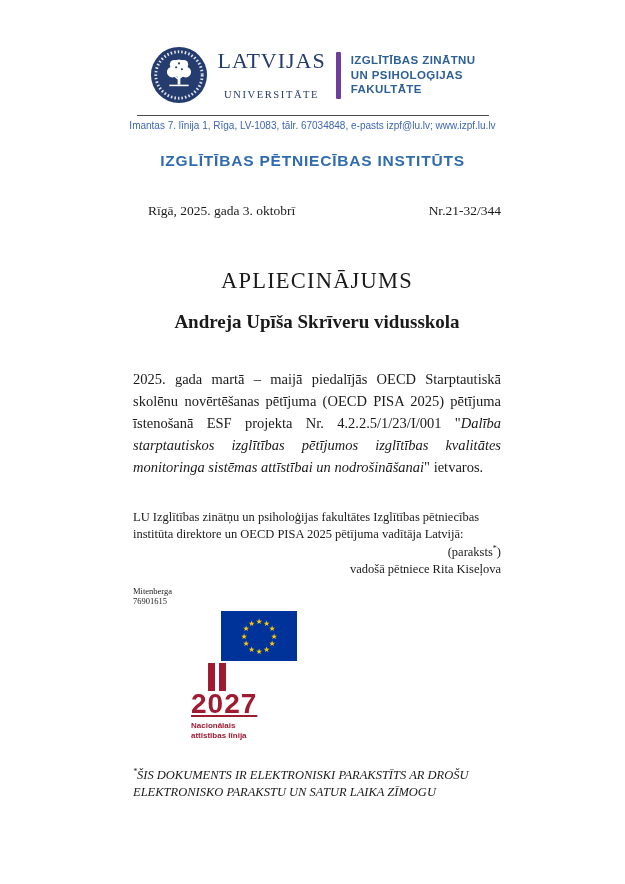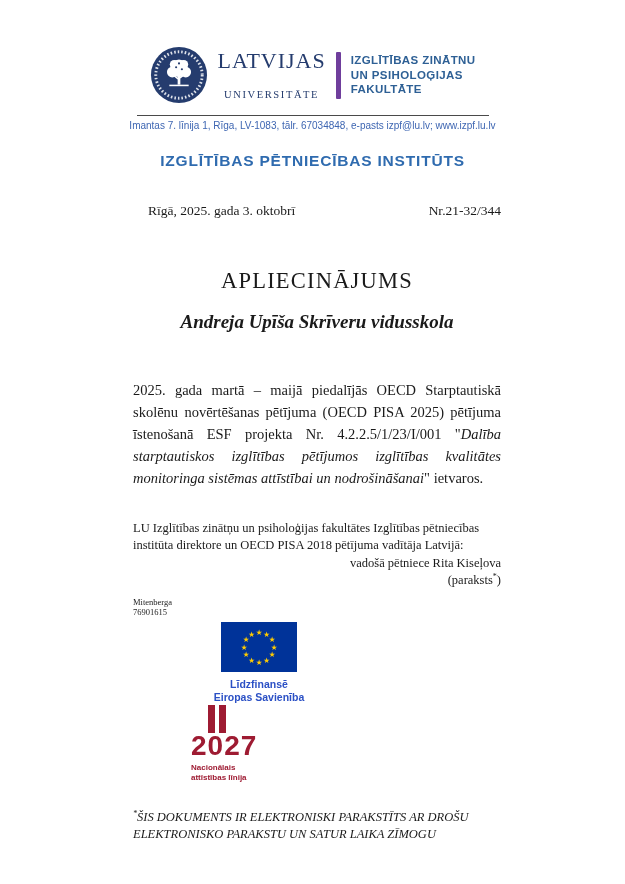--- a/index.html
+++ b/index.html
@@ -28,39 +28,39 @@
   .institute {
     margin-top:21px; text-align:center;
     font-family:"Liberation Sans", sans-serif; font-weight:bold;
     font-size:15.5px; letter-spacing:0.8px; color:#2f6baf;
   }
   
   .content { padding:0 76px 0 85px; }
   .meta-row { margin-top:33px; display:flex; justify-content:space-between; font-size:13.5px; }
   .meta-row .place { padding-left:15px; }
   .doc-title { margin-top:49px; text-align:center; font-weight:normal; font-size:22.5px; letter-spacing:1.2px; }
-  .recipient { margin-top:17px; text-align:center; font-weight:bold; font-style:italic; font-size:19px; }
-  .body-par { margin-top:46px; font-size:14.5px; line-height:22px; text-align:justify; }
+  .recipient { margin-top:17px; text-align:center; font-weight:bold; font-size:19px; }
+  .body-par { margin-top:35px; font-size:14.5px; line-height:22px; text-align:justify; }
   .it { font-style:italic; }
   .sig-intro { margin-top:31px; font-size:12.5px; line-height:16.5px; text-align:left; }
   .sig-right { margin-top:2px; text-align:right; font-size:12.5px; line-height:16.5px; }
   sup { font-size:8px; vertical-align:super; line-height:0; }
   
   .logos-row { margin-top:9px; display:flex; align-items:flex-start;flex-direction:column; }
   .stamp { font-size:8.5px; line-height:10px; color:#222; width:82px; }
   .eu-block { margin-left:78px; text-align:center; width:96px; }
   .eu-flag { width:76px; height:50px; display:block; margin:5px auto 0 auto; }
   .eu-caption {
     margin-top:6px; font-family:"Liberation Sans", sans-serif; font-weight:bold;
     font-size:10.5px; line-height:12.5px; color:#2b50c5;
   }
   .ndp-block { margin-left:58px; width:80px; font-family:"Liberation Sans", sans-serif; color:#9e1b32; }
   .ndp-bars { height:30px; padding-left:17px; display:flex; gap:4px; align-items:flex-end; }
   .ndp-bars span { display:block; width:7px; height:28px; background:#9e1b32; }
-  .ndp-year { font-size:28px; font-weight:bold; line-height:26px; letter-spacing:1px; }
+  .ndp-year { font-size:28px; font-weight:bold; line-height:26px; letter-spacing:1px;text-decoration:underline; }
   .ndp-caption { margin-top:4px; font-size:8px; font-weight:bold; line-height:9.5px; }
   
   .footer-note {
     margin-top:27px; font-weight:normal; font-style:italic;
     font-size:12.5px; line-height:16.5px; max-width:475px;
   }
 </style>
 </head>
 <body>
 
@@ -108,25 +108,25 @@
     <div class="meta-row">
       <span class="place">Rīgā, 2025. gada 3. oktobrī</span>
       <span>Nr.21-32/344</span>
     </div>
 
     <h1 class="doc-title">APLIECINĀJUMS</h1>
     <h2 class="recipient">Andreja Upīša Skrīveru vidusskola</h2>
 
     <p class="body-par"><span>2025. gada martā – maijā piedalījās OECD Starptautiskā skolēnu novērtēšanas pētījuma (OECD PISA 2025) pētījuma īstenošanā ESF projekta Nr. 4.2.2.5/1/23/I/001 "</span><span class="it">Dalība starptautiskos izglītības pētījumos izglītības kvalitātes monitoringa sistēmas attīstībai un nodrošināšanai</span><span>" ietvaros.</span></p>
 
-    <p class="sig-intro">LU Izglītības zinātņu un psiholoģijas fakultātes Izglītības pētniecības institūta direktore un OECD PISA 2018 pētījuma vadītāja Latvijā:</p>
+    <p class="sig-intro">LU Izglītības zinātņu un psiholoģijas fakultātes Izglītības pētniecības institūta direktore un OECD PISA 2025 pētījuma vadītāja Latvijā:</p>
 
     <div class="sig-right">
+      <div><span>(paraksts</span><sup>*</sup><span>)</span></div>
       <div>vadošā pētniece Rita Kiseļova</div>
-      <div><span>(paraksts</span><sup>*</sup><span>)</span></div>
     </div>
 
     <div class="logos-row">
       <div class="stamp">
         <div>Mitenberga</div>
         <div>76901615</div>
       </div>
 
       <div class="eu-block">
         <svg class="eu-flag" viewBox="0 0 76 50" aria-hidden="true">
@@ -139,24 +139,20 @@
             <text x="51" y="35.2">★</text>
             <text x="45.5" y="40.7">★</text>
             <text x="38" y="42.7">★</text>
             <text x="30.5" y="40.7">★</text>
             <text x="25" y="35.2">★</text>
             <text x="23" y="27.7">★</text>
             <text x="25" y="20.2">★</text>
             <text x="30.5" y="14.7">★</text>
           </g>
         </svg>
-        <div class="eu-caption">
-          <div>Līdzfinansē</div>
-          <div>Eiropas Savienība</div>
-        </div>
       </div>
 
       <div class="ndp-block">
         <div class="ndp-bars">
             <span></span>
             <span></span>
           </div>
         <div class="ndp-year">2027</div>
         <div class="ndp-caption">
           <div>Nacionālais</div>

